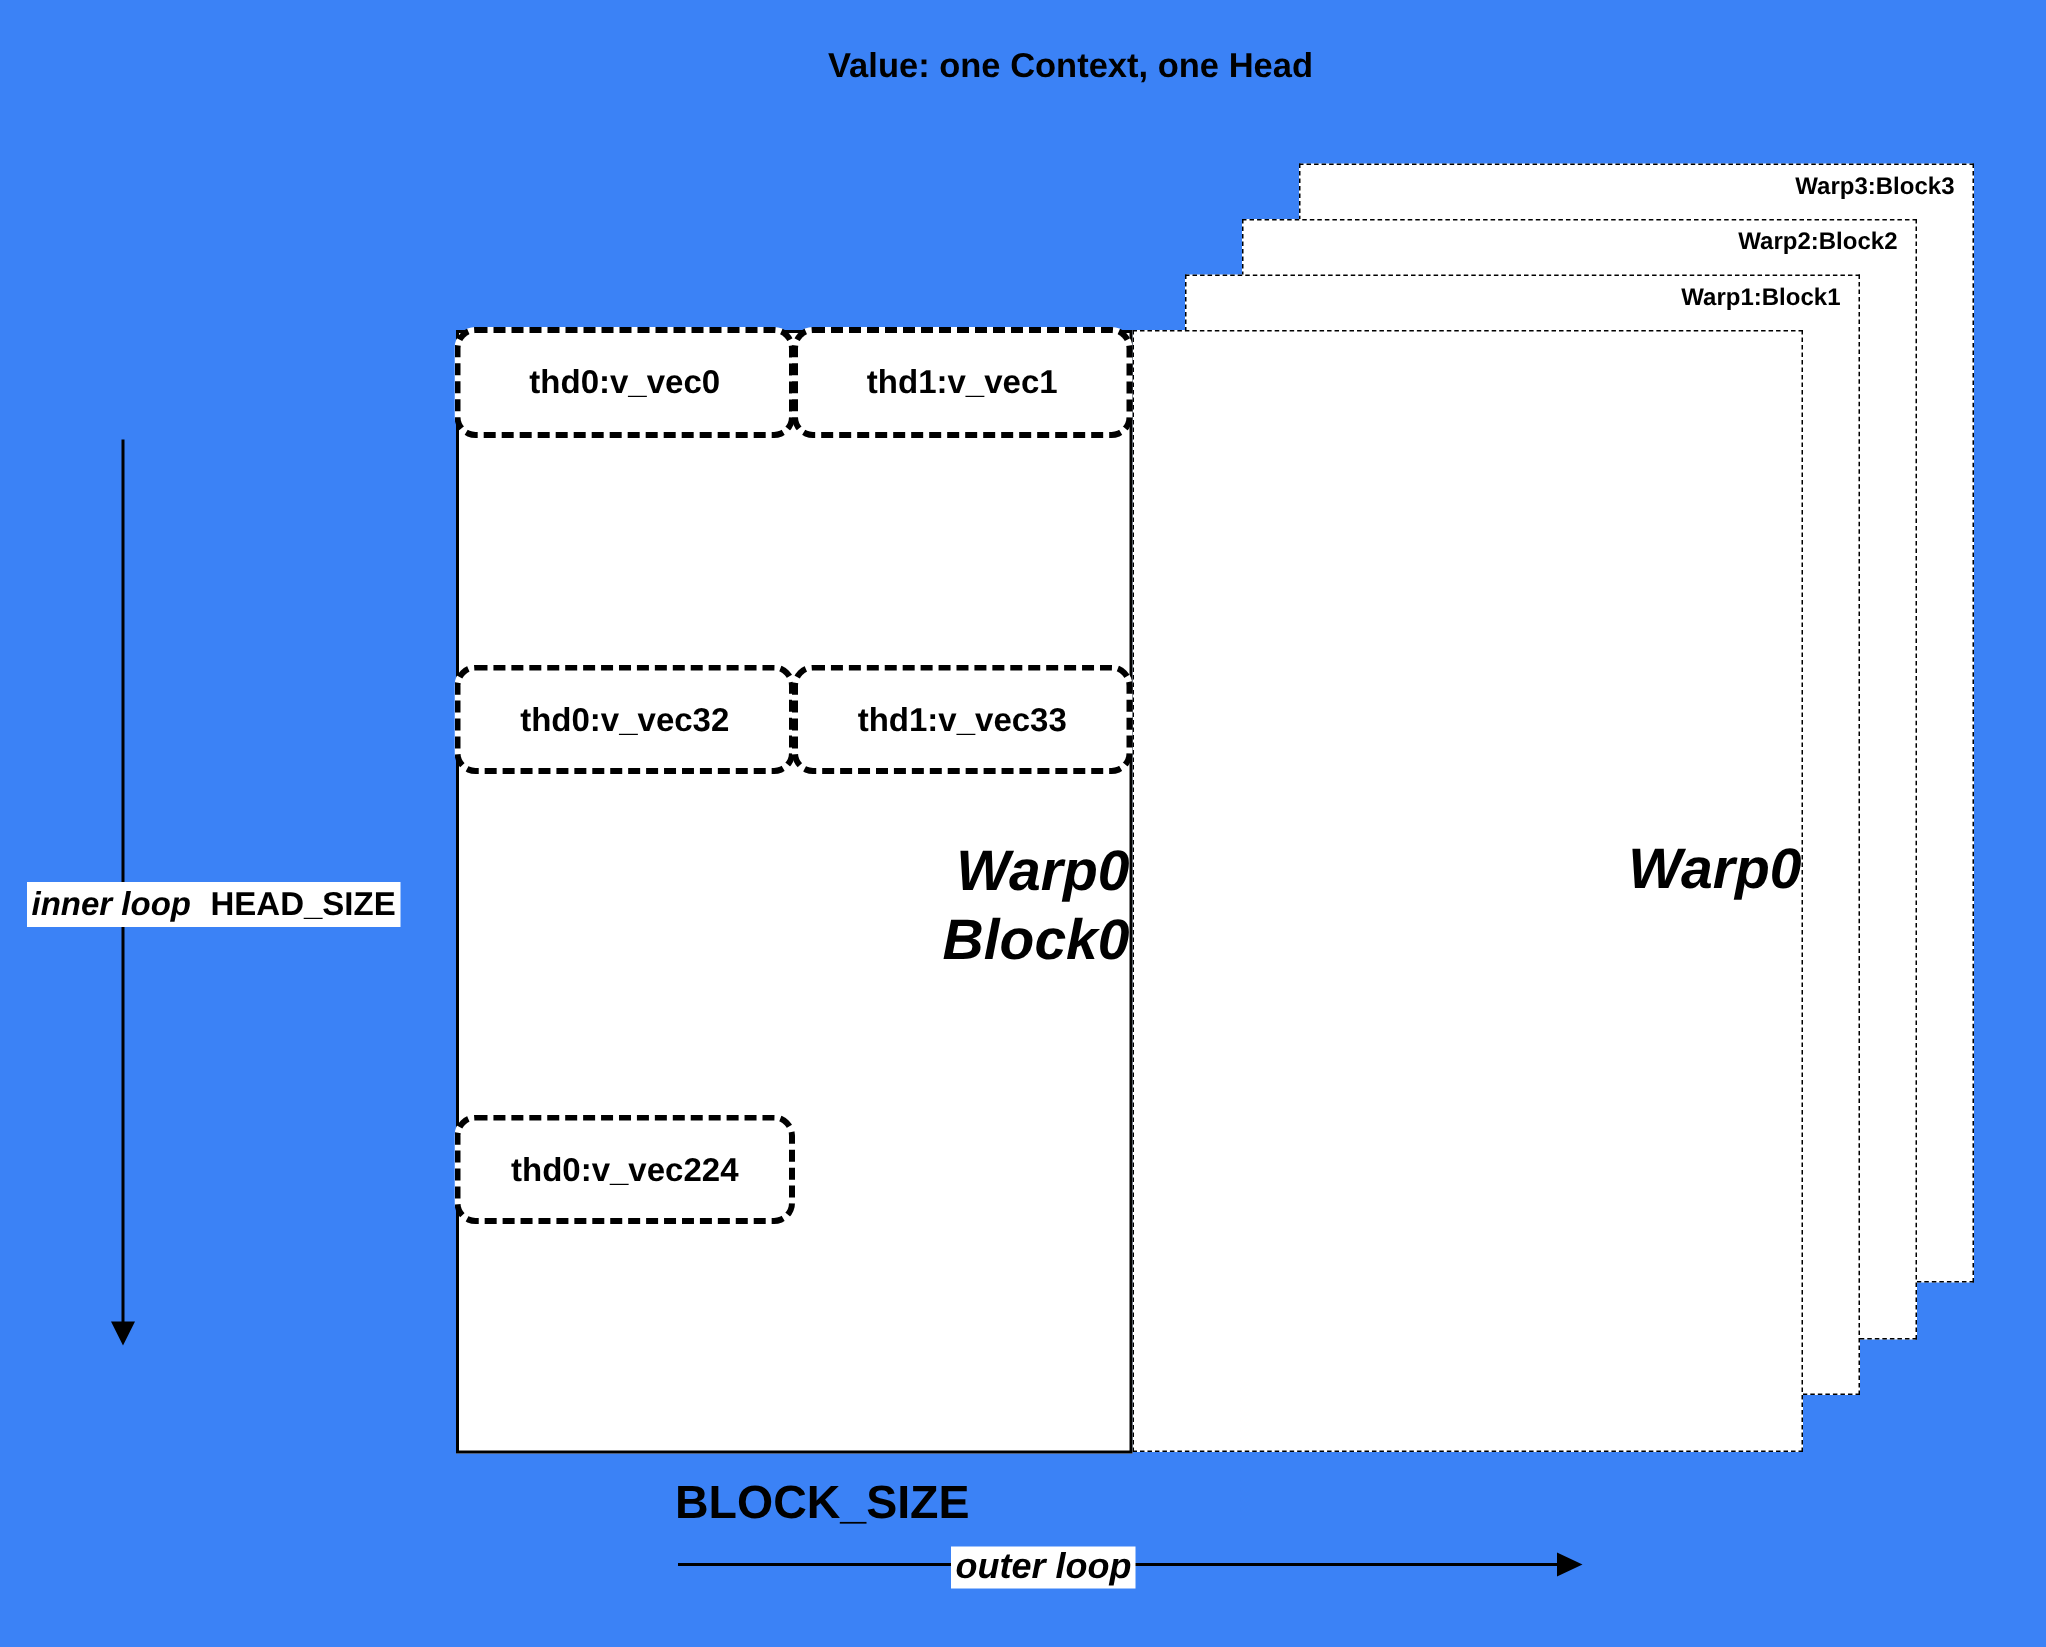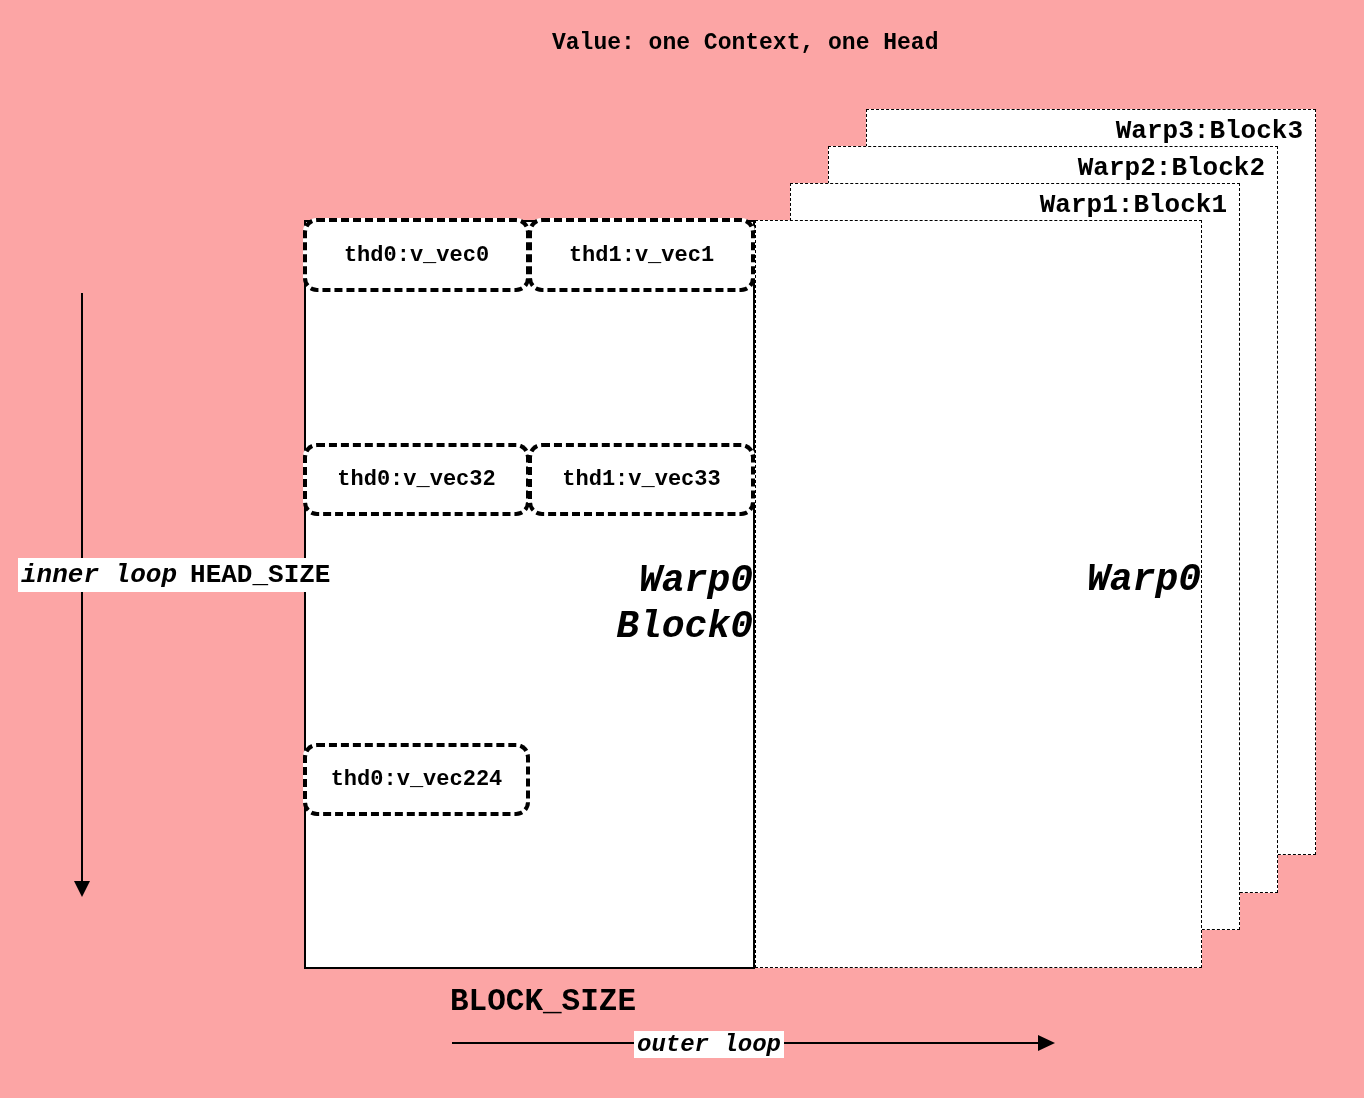--- a/index.html
+++ b/index.html
@@ -1,23 +1,23 @@
 <!DOCTYPE html>
 <html><head>
 <meta charset="utf-8">
 <style>
   * { margin: 0; padding: 0; box-sizing: border-box; }
   html, body { background: #ffffff; }
   .canvas {
     position: relative;
     width: 1364px;
     height: 1098px;
-    background: #fca5a5;
+    background: #3b82f6;
     color: #000000;
-    font-family: Liberation Mono, monospace;
+    font-family: Liberation Sans, sans-serif;
     overflow: hidden;
   }
 
   .title {
     position: absolute;
     left: 552px;
     top: 30px;
     font-size: 23px;
     font-weight: bold;
     white-space: nowrap;
@@ -31,21 +31,21 @@
     border: 1.5px dashed #000000;
     background: #ffffff;
   }
   .bg-block.warp3 { left: 866px; top: 109px; height: 746px; }
   .bg-block.warp2 { left: 828px; top: 146px; }
   .bg-block.warp1 { left: 790px; top: 183px; }
   .bg-label {
     position: absolute;
     top: 6px;
     right: 12px;
-    font-size: 26px;
+    font-size: 16px;
     font-weight: bold;
     white-space: nowrap;
   }
 
   
   .front-block {
     position: absolute;
     left: 755px;
     top: 220px;
     width: 447px;
@@ -114,24 +114,24 @@
     top: 881px;
     width: 0;
     height: 0;
     border-left: 8px solid transparent;
     border-right: 8px solid transparent;
     border-top: 16px solid #000000;
   }
   .inner-label {
     position: absolute;
     left: 18px;
-    top: 558px;
+    top: 588px;
     background: #ffffff;
     padding: 2px 3px;
-    font-size: 26px;
+    font-size: 22px;
     font-weight: bold;
     white-space: nowrap;
   }
   .inner-label .it { font-style: italic; }
   .inner-label .dim { margin-left: 13px; }
 
   .block-size-label {
     position: absolute;
     left: 450px;
     top: 984px;

